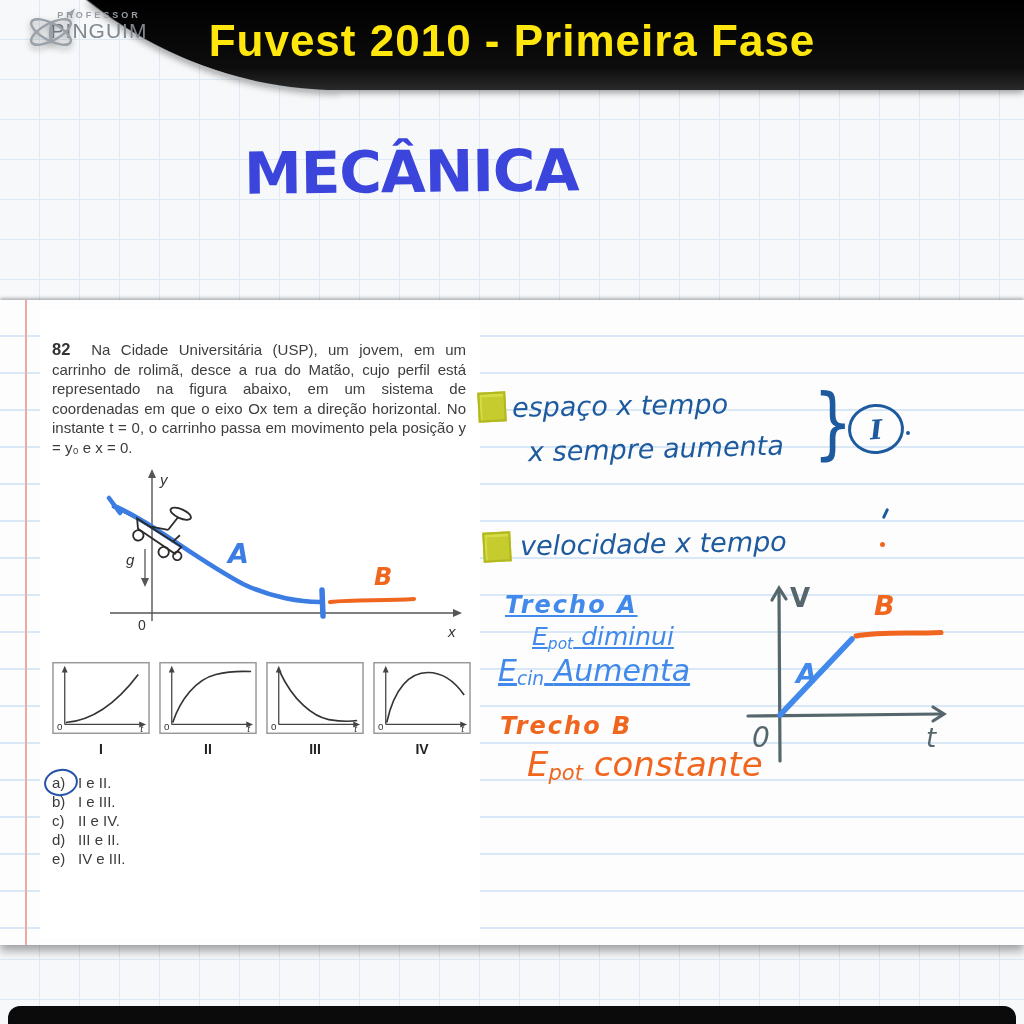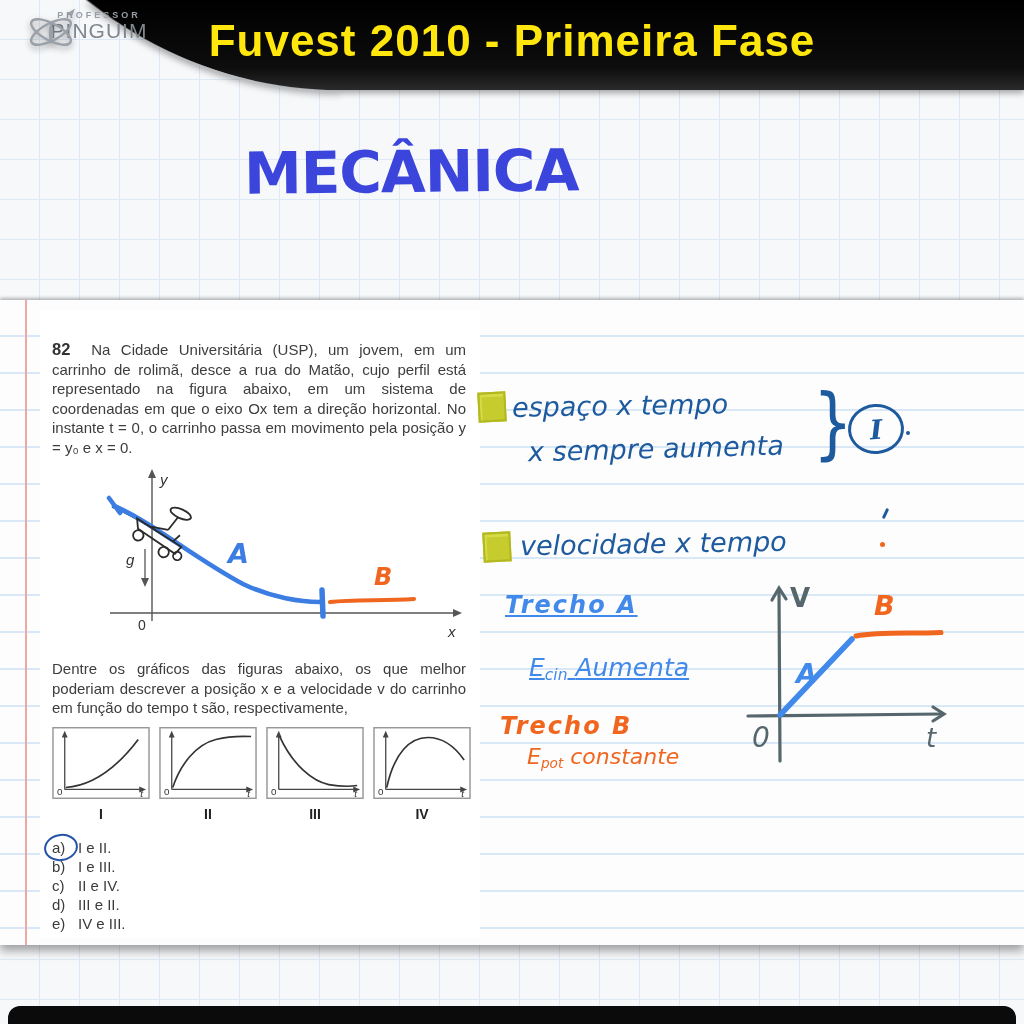--- a/index.html
+++ b/index.html
@@ -141,21 +141,20 @@
               <circle cx="12" cy="41" r="5.2"></circle>
               <circle cx="42" cy="46" r="5.2"></circle>
               <circle cx="56" cy="44" r="4.2"></circle>
             </g>
 
             <text x="176" y="100" font-size="27" font-weight="bold" font-style="italic" fill="#3b7de2" font-family="DejaVu Sans">A</text>
             <text x="322" y="122" font-size="24" font-weight="bold" font-style="italic" fill="#f0661f" font-family="DejaVu Sans">B</text>
           </svg>
         </div>
 
-        <p class="qtext prompt">Dentre os gráficos das figuras abaixo, os que melhor poderiam descrever a posição x e a velocidade v do carrinho em função do tempo t são, respectivamente,</p>
 
         <div class="graphs-row">
           <div class="gbox">
             <svg width="98" height="74" viewBox="0 0 100 74">
               <rect x="1" y="1" width="98" height="72" fill="#fff" stroke="#999" stroke-width="1.5"></rect>
               <line x1="13" y1="8" x2="13" y2="64" stroke="#444" stroke-width="1.3"></line>
               <polygon points="13,4 10,11 16,11" fill="#444"></polygon>
               <line x1="13" y1="64" x2="92" y2="64" stroke="#444" stroke-width="1.3"></line>
               <polygon points="96,64 89,61 89,67" fill="#444"></polygon>
               <text x="5" y="70" font-size="10" fill="#333">0</text>
@@ -234,24 +233,25 @@
     <div class="hw navy" style="left:512px;top:90px;font-size:27px;transform:rotate(-1deg);">espaço x tempo</div>
     <div class="hw navy" style="left:528px;top:133px;font-size:27px;transform:rotate(-1.5deg);">x sempre aumenta</div>
     <div class="hw navy brace" style="left:808px;top:78px;">}</div>
     <div class="circled-result" style="left:848px;top:104px;">I</div>
     <div class="ink-dot" style="left:906px;top:131px;width:4px;height:4px;background:#1d5a9e;"></div>
 
     <div class="hl-square" style="left:483px;top:232px;"></div>
     <div class="hw navy" style="left:520px;top:228px;font-size:27px;transform:rotate(-1deg);">velocidade x tempo</div>
 
     <div class="hw blue" style="left:505px;top:291px;font-size:24px;font-weight:bold;letter-spacing:2px;">Trecho A</div>
-    <div class="hw blue" style="left:529px;top:353px;font-size:25px;"><span>E</span><span class="esub">cin</span>&nbsp;<span>Aumenta</span></div>
+    <div class="hw blue" style="left:532px;top:322px;font-size:25px;"><span>E</span><span class="esub">pot</span>&nbsp;<span>diminui</span></div>
+    <div class="hw blue" style="left:498px;top:353px;font-size:30px;"><span>E</span><span class="esub">cin</span>&nbsp;<span>Aumenta</span></div>
 
     <div class="hw orange" style="left:500px;top:412px;font-size:24px;font-weight:bold;letter-spacing:2px;">Trecho B</div>
-    <div class="hw orange" style="left:527px;top:444px;font-size:22px;text-align:center;"><span>E</span><span class="esub">pot</span>&nbsp;<span>constante</span></div>
+    <div class="hw orange" style="left:527px;top:444px;font-size:34px;text-align:center;"><span>E</span><span class="esub">pot</span>&nbsp;<span>constante</span></div>
 
     <div class="ink-dot" style="left:884px;top:208px;width:3px;height:11px;background:#1d5a9e;border-radius:2px;transform:rotate(25deg);"></div>
     <div class="ink-dot" style="left:880px;top:242px;width:5px;height:5px;background:#f0661f;"></div>
 
     <svg style="position:absolute;left:738px;top:275px;" width="235" height="195" viewBox="0 0 235 195">
       <g stroke="#55666c" stroke-width="3.2" stroke-linecap="round" fill="none">
         <path d="M42,186 L41,16"></path>
         <path d="M34,25 L41,13 L48,24"></path>
         <path d="M10,141 L203,139"></path>
         <path d="M195,132 L206,139 L195,146"></path>

